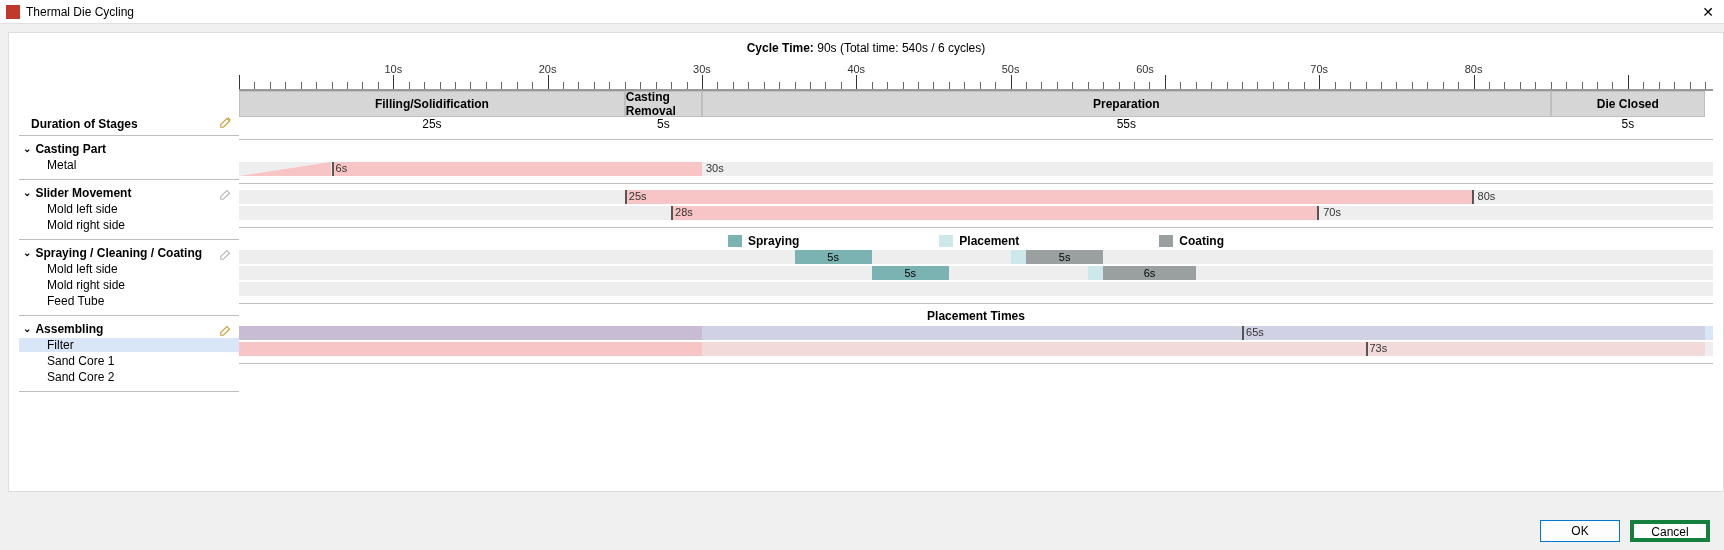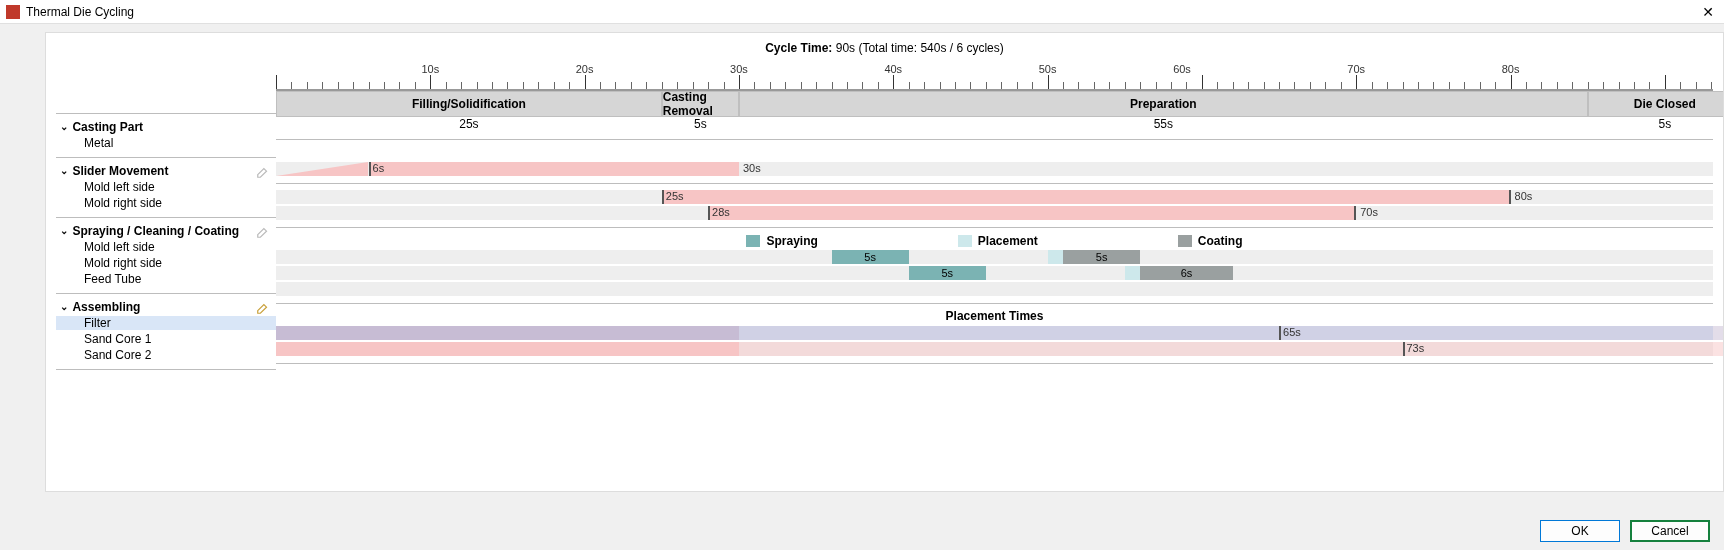--- a/index.html
+++ b/index.html
@@ -2,21 +2,21 @@
 <html><head>
 <meta charset="utf-8">
 <style>
   * { box-sizing: border-box; }
   html, body { margin: 0; padding: 0; font-family: "Segoe UI", Arial, sans-serif; font-size: 12px; color: #000; background: #f0f0f0; }
   .window { width: 1724px; height: 550px; background: #f0f0f0; position: relative; display: flex; flex-direction: column; }
   .titlebar { height: 24px; background: #fff; display: flex; align-items: center; padding: 0 6px; border-bottom: 1px solid #e0e0e0; }
   .titlebar .icon { width: 14px; height: 14px; background: #c0392b; margin-right: 6px; }
   .titlebar .title { flex: 1; font-size: 12px; }
   .titlebar .close { font-size: 14px; cursor: pointer; font-family: Arial; padding: 0 4px; }
-  .content { flex: 1; padding: 8px 0 0 8px; overflow: hidden; margin-left: 37px; }
+  .content { flex: 1; padding: 8px 0 0 8px; overflow: hidden; }
   .panel { background: #fff; border: 1px solid #ddd; height: 460px; position: relative; overflow: hidden; }
   
   .cycle-header { text-align: center; padding: 8px 0 2px 0; font-size: 12px; }
   .cycle-header b { font-weight: 600; }
   
   .chart { position: absolute; left: 10px; right: 10px; top: 30px; bottom: 0; }
   .left-col { position: absolute; left: 0; top: 0; bottom: 0; width: 220px; }
   .timeline { position: absolute; left: 220px; right: 0; top: 0; bottom: 0; }
   
   
@@ -62,21 +62,21 @@
   .purp { background:#c7bcd4; }
   
   .legend { position:absolute; height:16px; left:0; right:0; display:flex; justify-content:center; gap:140px; align-items:center; font-weight:600; }
   .legend .item { display:flex; align-items:center; gap:6px; font-weight:700; }
   .legend .sw { width:14px; height:12px; }
   .section-title-center { position:absolute; left:0; right:0; text-align:center; font-weight:600; }
   
   .dur-row .val { position:absolute; top:0; font-size:12px; transform:translateX(-50%); }
   
   .footer { height: 38px; display:flex; justify-content:flex-end; align-items:center; gap:10px; padding:0 14px; }
-  .footer button { min-width:80px; height:22px; font-size:12px; background:#fdfdfd; border:2px solid #15803d; cursor:pointer; }
+  .footer button { min-width:80px; height:22px; font-size:12px; background:#fdfdfd; border:4px solid #15803d; cursor:pointer; }
   .footer button.primary { border:1px solid #0078d7; }
   
   
   .tri { position:absolute; top:1px; width:0; height:0; border-bottom:14px solid #f7c5c5; border-left:48px solid transparent; }
 </style>
 </head>
 <body>
 
 <div class="window">
   <div class="titlebar">
@@ -91,20 +91,27 @@
         <b>Cycle Time:</b>
         <span>90s</span>
         <span>(Total time: 540s / 6 cycles)</span>
       </div>
 
       <div class="chart">
 
         <div class="left-col">
           <div style="height:28px"></div>
           <div class="lrow h22"></div>
+          <div class="lrow h22">
+            <span class="duration-lbl">Duration of Stages</span>
+            <span class="edit"><svg viewBox="0 0 16 16">
+                  <path d="M2 11l7-7 3 3-7 7H2v-3z" fill="none" stroke="#c9a13b" stroke-width="1.4"></path>
+                  <path d="M10 3l3 3" stroke="#c9a13b" stroke-width="1.4"></path>
+                </svg></span>
+          </div>
           <div class="hr"></div>
           <div class="spacer6"></div>
           <div class="lrow">
               <span class="section">
                 <span class="chev">⌄</span>
                 <span>Casting Part</span>
               </span>
             </div>
           <div class="lrow">
               <span class="item">Metal</span>

